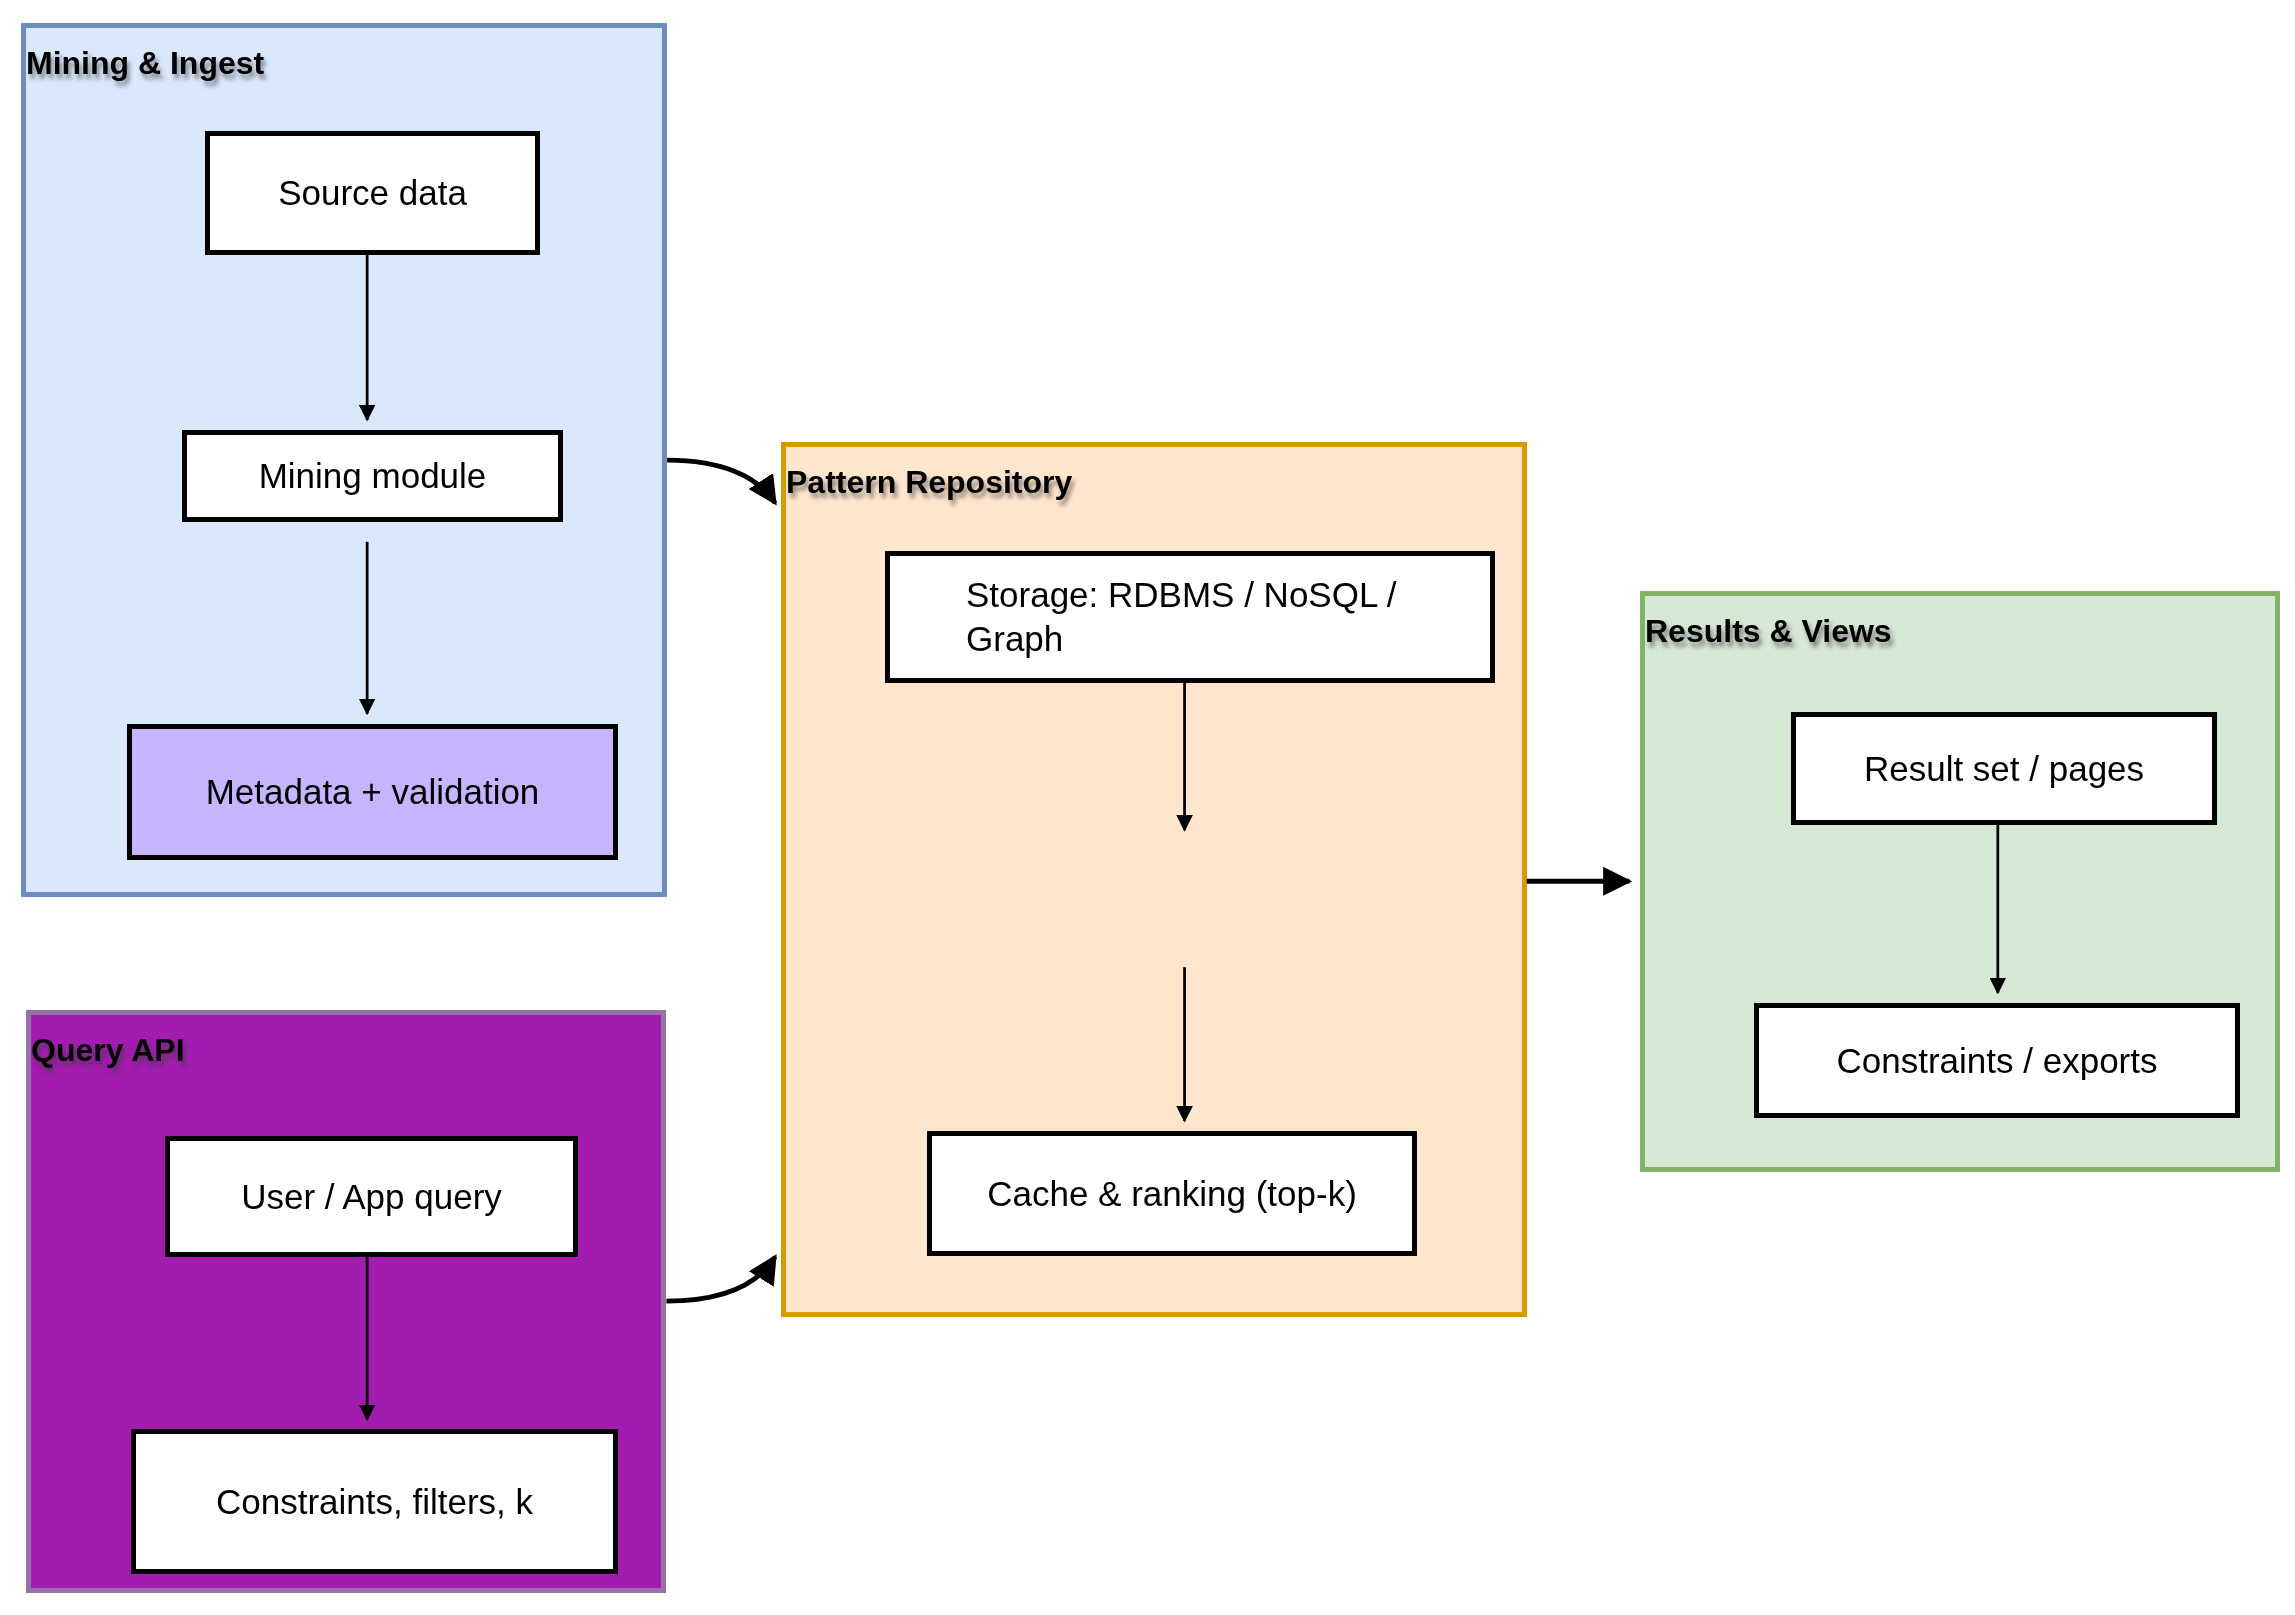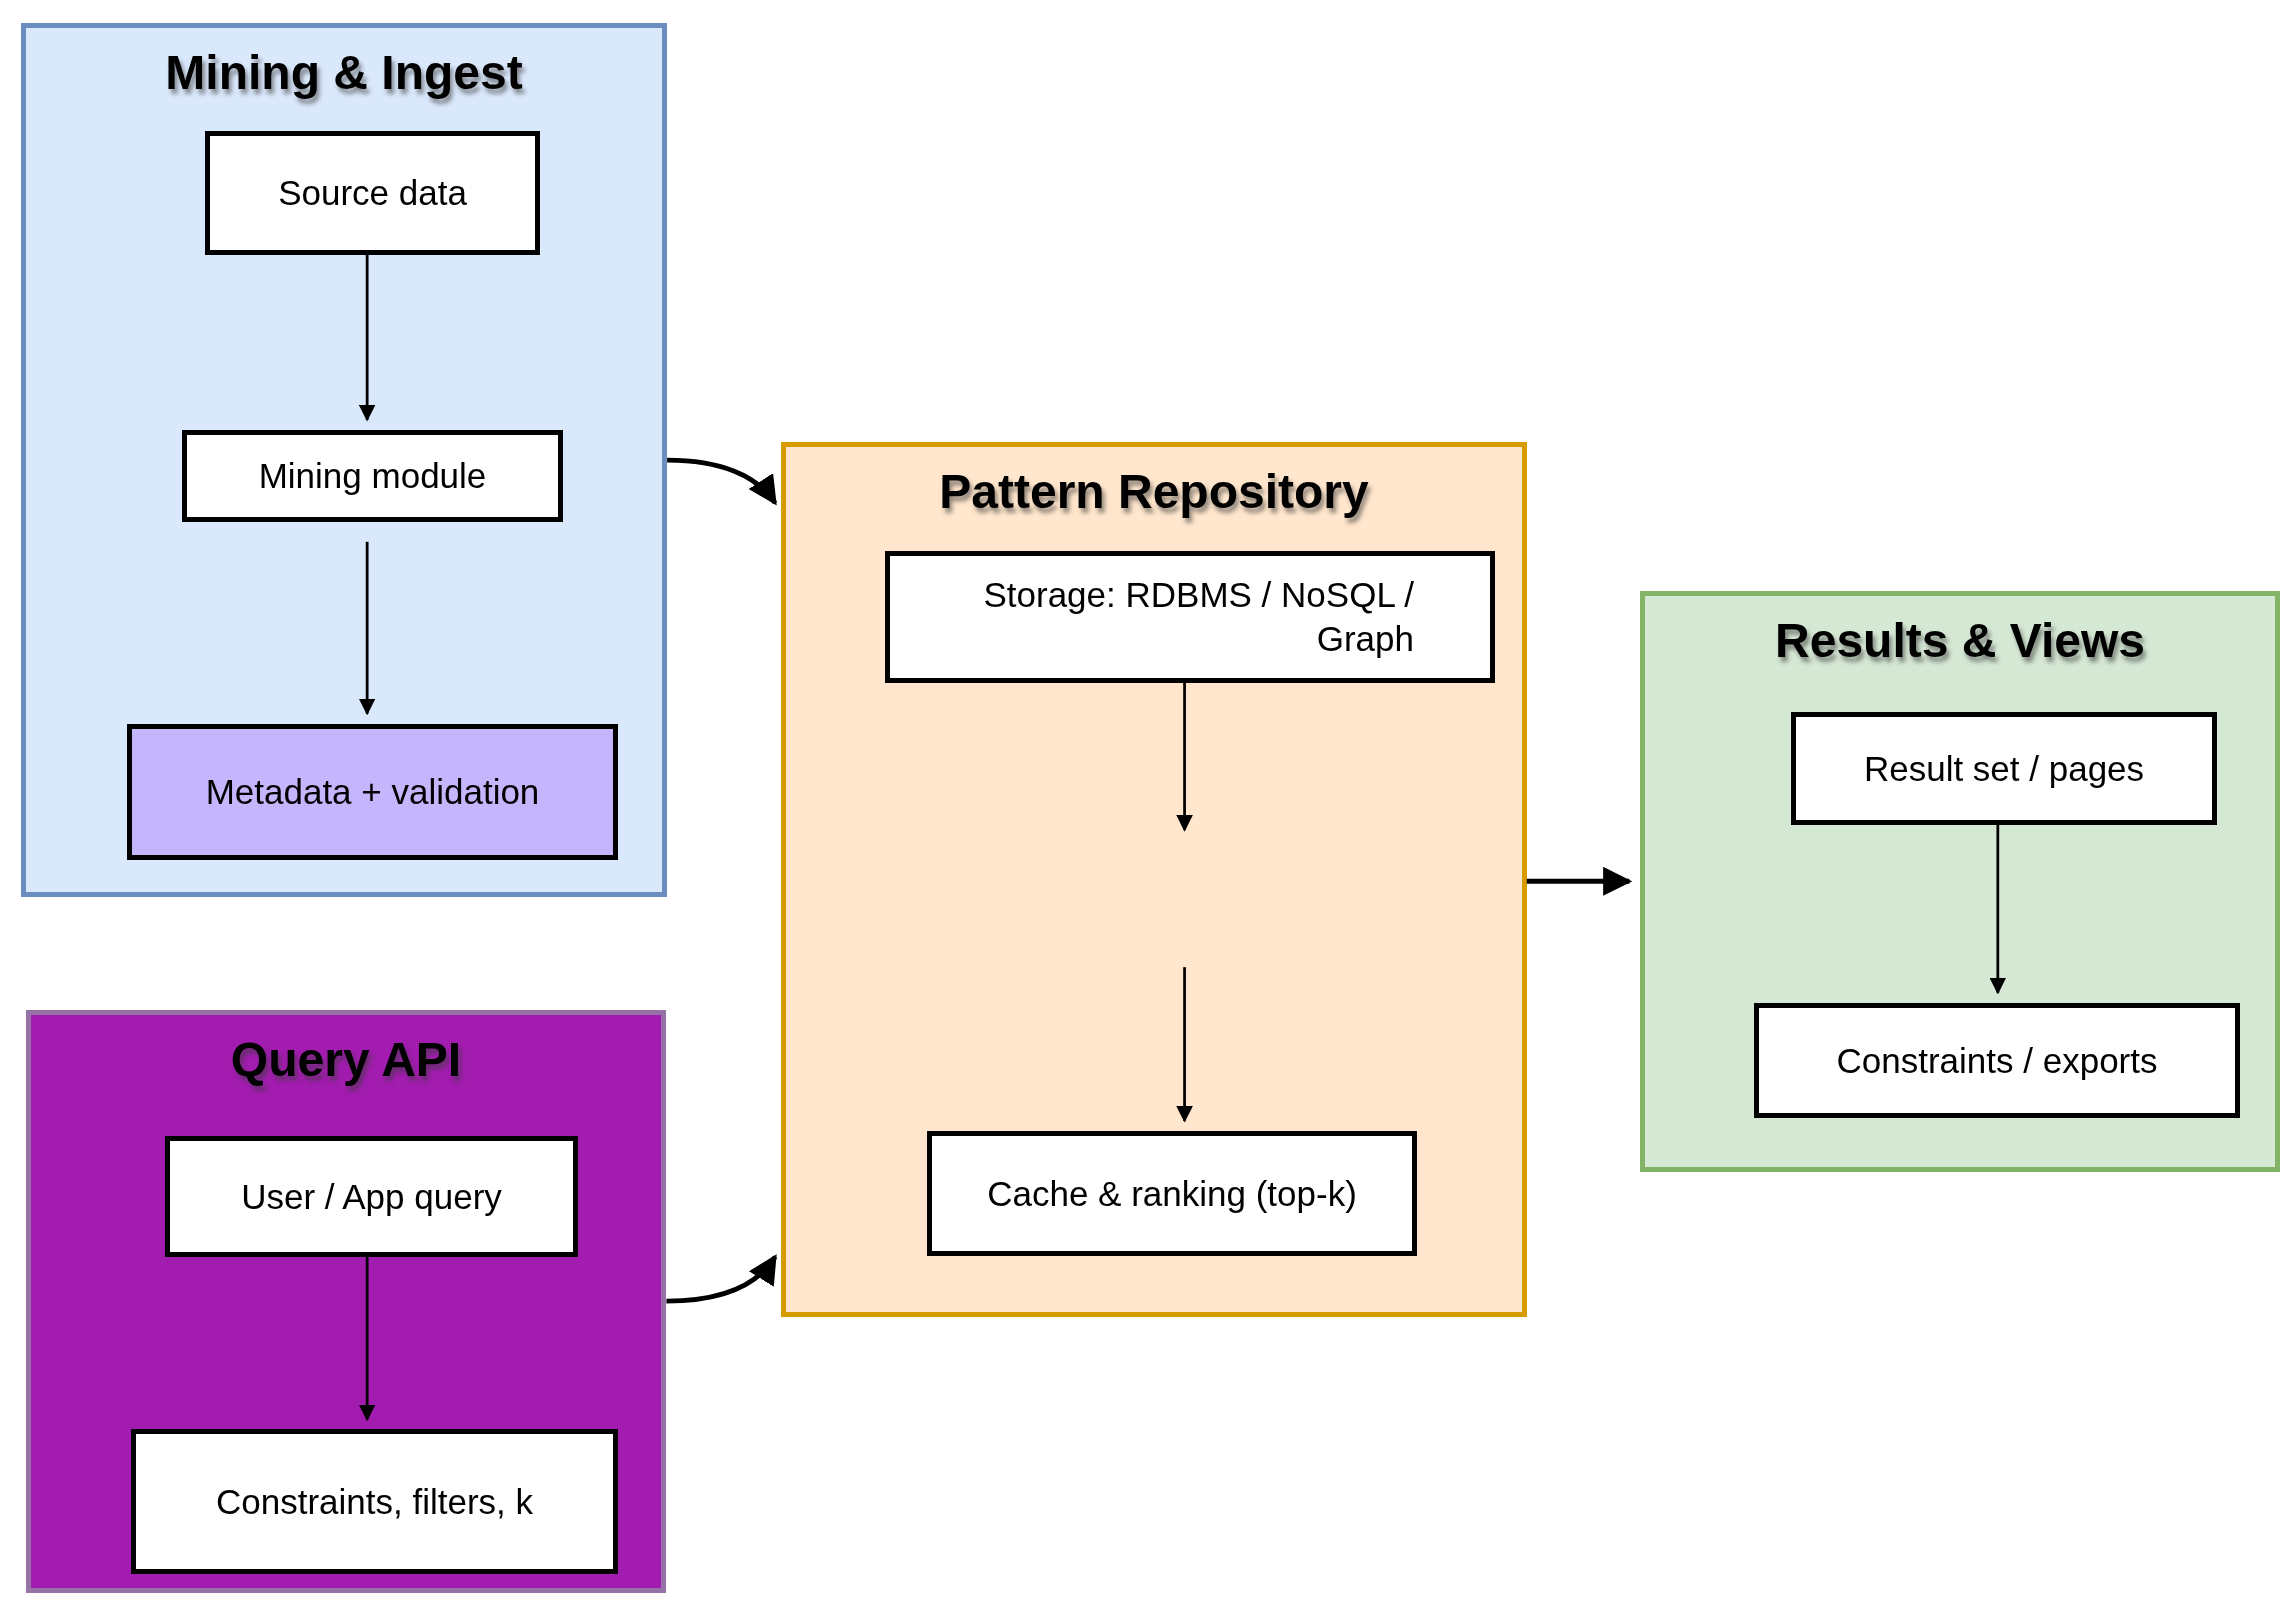--- a/index.html
+++ b/index.html
@@ -14,36 +14,35 @@
   .group {
     position: absolute;
     box-sizing: border-box;
     border-style: solid;
     border-width: 5.5px;
   }
   .group-title {
     position: absolute;
     left: 0; right: 0;
     top: 16.6px;
-    text-align: center;
-    font-size: 48px;
+    font-size: 32px;
     font-weight: bold;
     color: #000000;
     text-shadow: 2.8px 4.9px 4.2px rgba(60,60,60,0.55);
     white-space: nowrap;
   }
   .node {
     position: absolute;
     box-sizing: border-box;
     border-style: solid;
     border-width: 5.5px;
     display: flex;
     align-items: center;
     justify-content: center;
-    text-align: right;
+    text-align: left;
     font-size: 35px;
     line-height: 1.25;
     color: #000000;
     padding: 0 7px;
   }
   .node.wrap2 { padding: 0 76px; }
   #edges-layer {
     position: absolute;
     left: 0; top: 0;
     width: 2295px;

